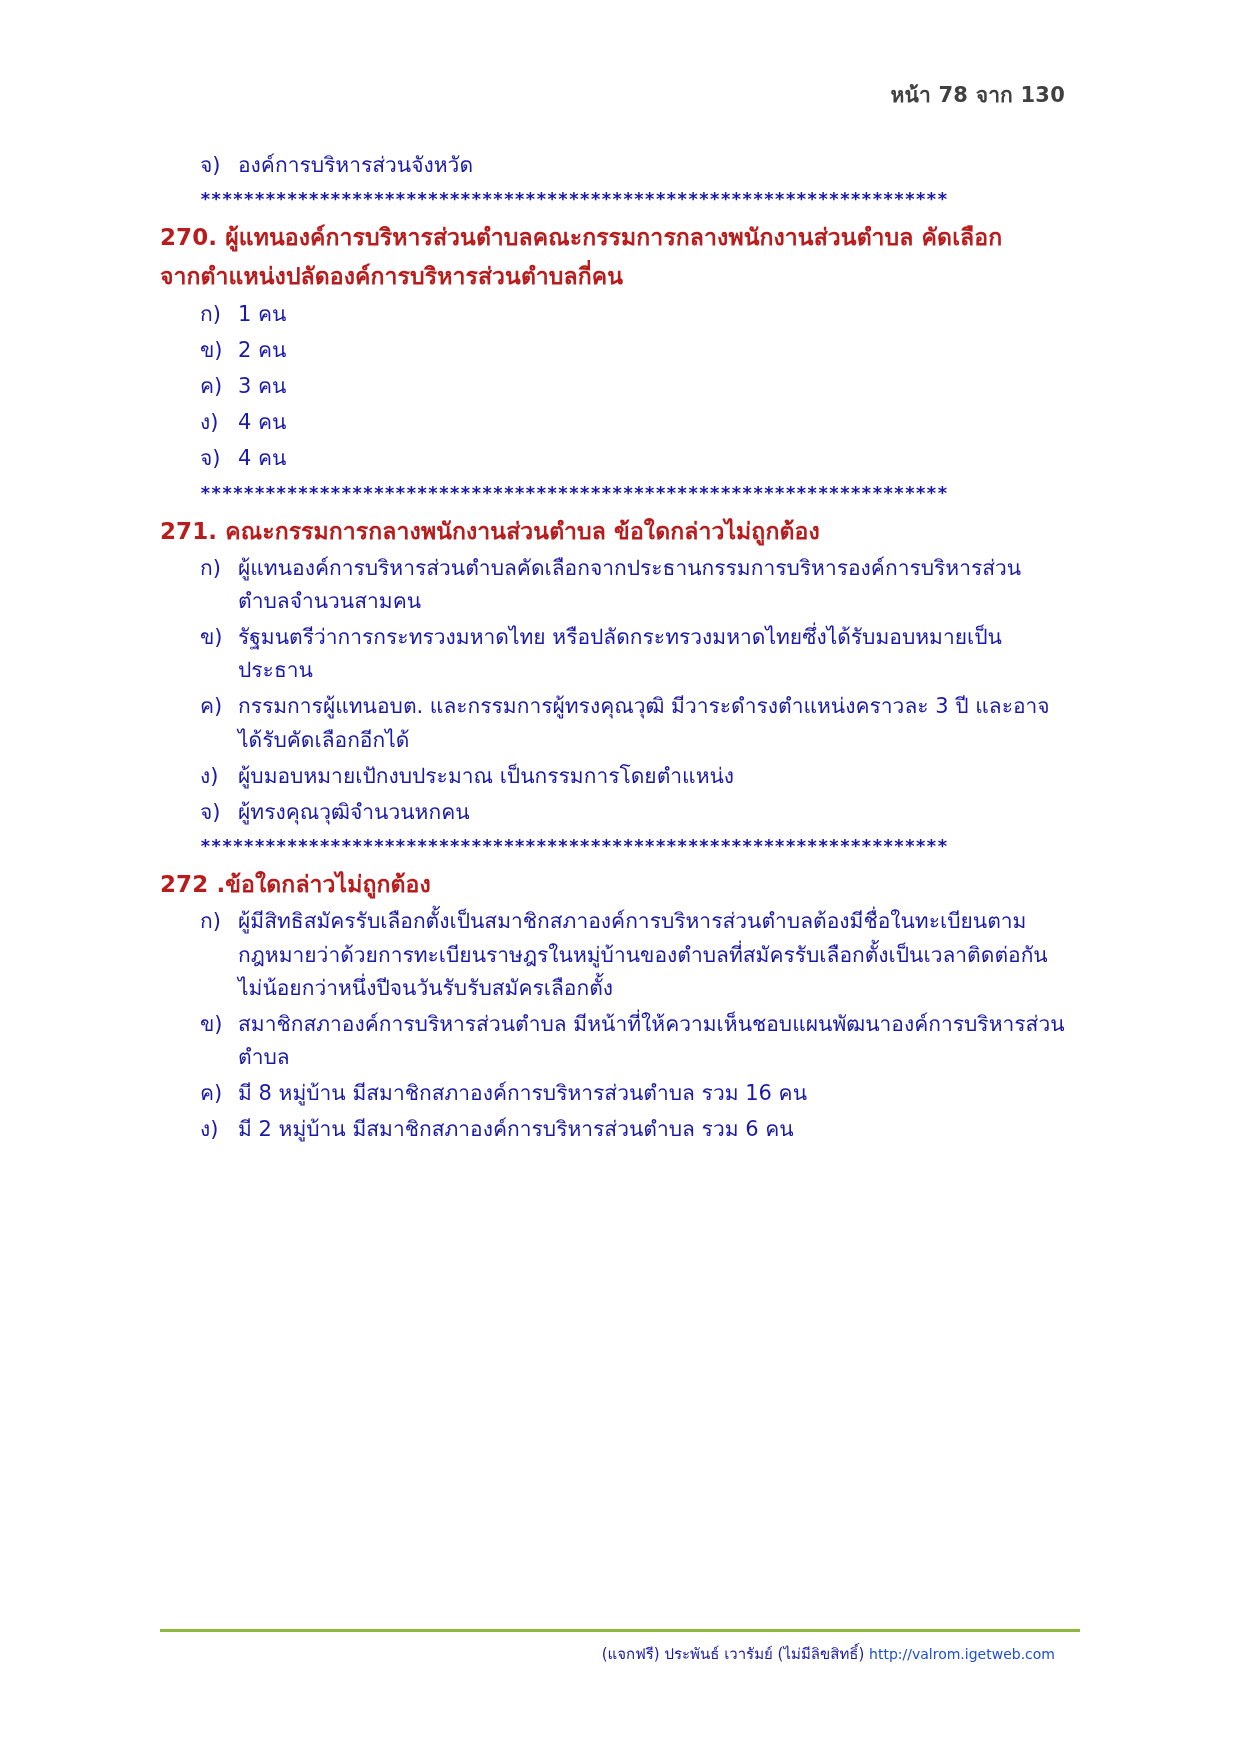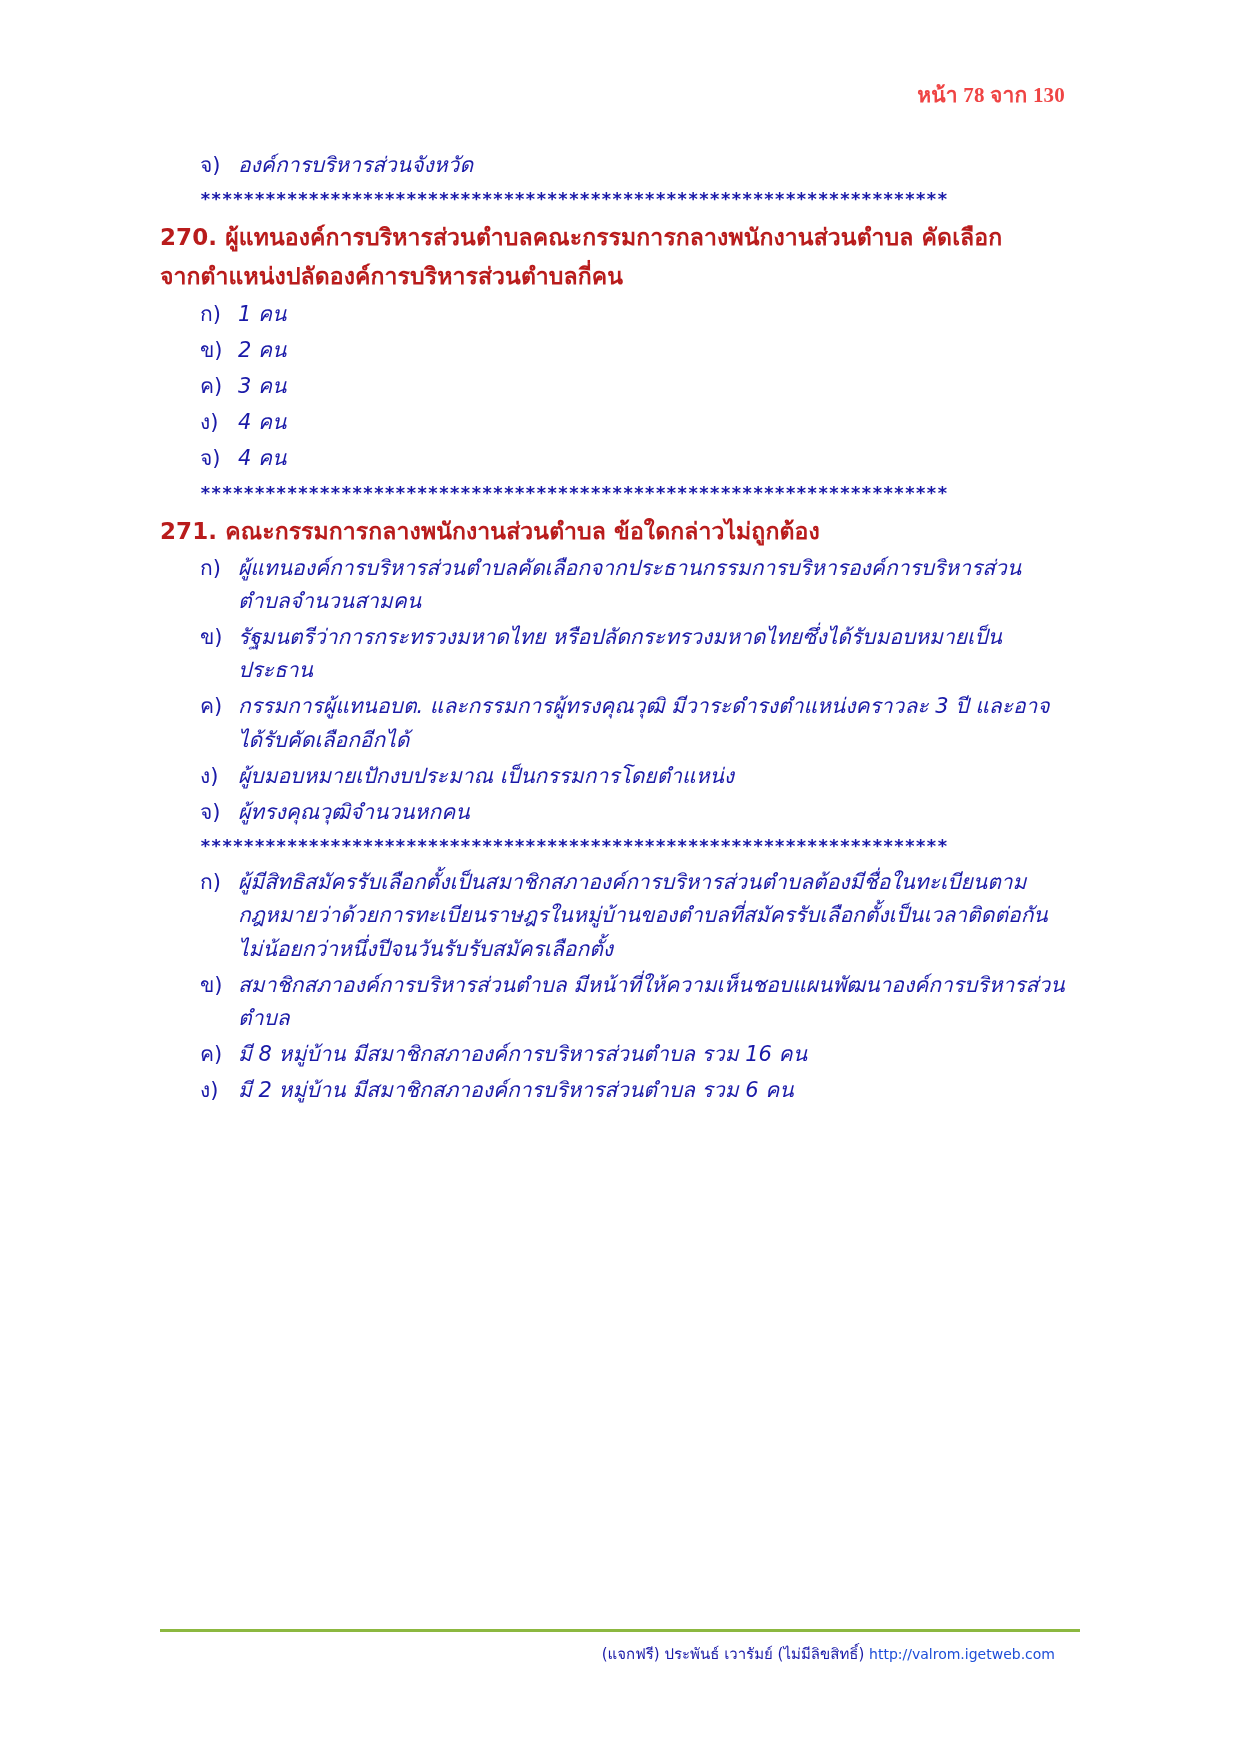--- a/index.html
+++ b/index.html
@@ -18,25 +18,24 @@
     position: relative;
     width: 1240px;
     height: 1754px;
     box-sizing: border-box;
     padding: 60px 90px 0 90px;
   }
   .header {
     text-align: right;
     font-size: 21px;
     font-weight: bold;
-    color: #ef4444;
+    color: #404040;
     padding-right: 85px;
     padding-top: 18px;
     letter-spacing: 0.2px;
-    font-family: Liberation Serif, serif;
   }
   .content {
     margin-top: 38px;
     padding-left: 70px;
     padding-right: 85px;
   }
   .q-title {
     font-size: 23px;
     font-weight: bold;
     color: #b91c1c;
@@ -56,21 +55,20 @@
     color: #1a1aa8;
     margin-bottom: 3px;
     padding-left: 40px;
   }
   .opt .lbl {
     flex: 0 0 auto;
     width: 38px;
   }
   .opt .txt {
     flex: 1 1 auto;
-    font-style: italic;
   }
   .sep {
     font-size: 20px;
     color: #1a1aa8;
     letter-spacing: 0px;
     padding-left: 40px;
     white-space: nowrap;
     overflow: hidden;
     margin: 6px 0 10px 0;
     font-weight: bold;
@@ -169,20 +167,21 @@
         </li>
         <li class="opt">
           <span class="lbl">จ)</span>
           <span class="txt">ผู้ทรงคุณวุฒิจำนวนหกคน</span>
         </li>
       </ul>
       <div class="sep">*********************************************************************</div>
     </div>
 
     <div class="block">
+      <p class="q-title">272 .ข้อใดกล่าวไม่ถูกต้อง</p>
       <ul class="opt-list">
         <li class="opt">
           <span class="lbl">ก)</span>
           <span class="txt">ผู้มีสิทธิสมัครรับเลือกตั้งเป็นสมาชิกสภาองค์การบริหารส่วนตำบลต้องมีชื่อในทะเบียนตามกฎหมายว่าด้วยการทะเบียนราษฎรในหมู่บ้านของตำบลที่สมัครรับเลือกตั้งเป็นเวลาติดต่อกันไม่น้อยกว่าหนึ่งปีจนวันรับรับสมัครเลือกตั้ง</span>
         </li>
         <li class="opt">
           <span class="lbl">ข)</span>
           <span class="txt">สมาชิกสภาองค์การบริหารส่วนตำบล มีหน้าที่ให้ความเห็นชอบแผนพัฒนาองค์การบริหารส่วนตำบล</span>
         </li>
         <li class="opt">

